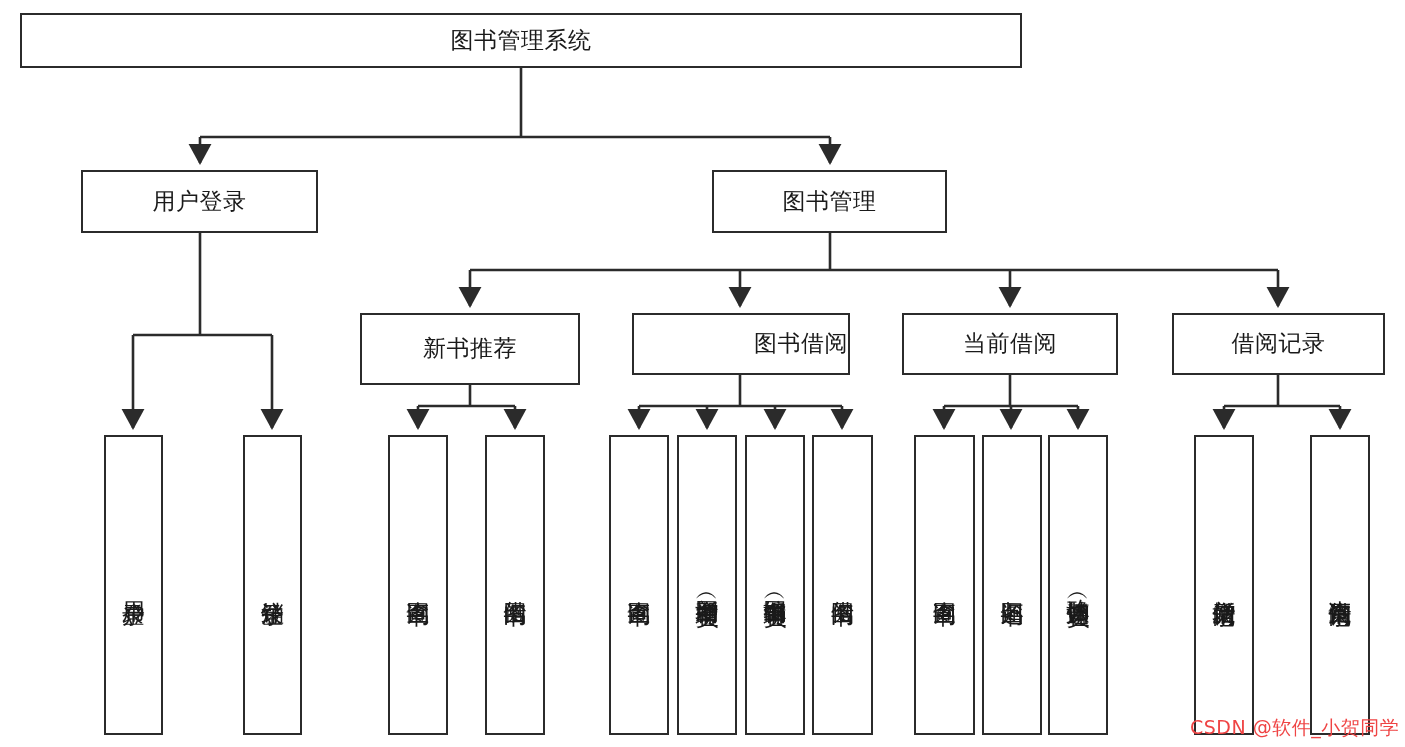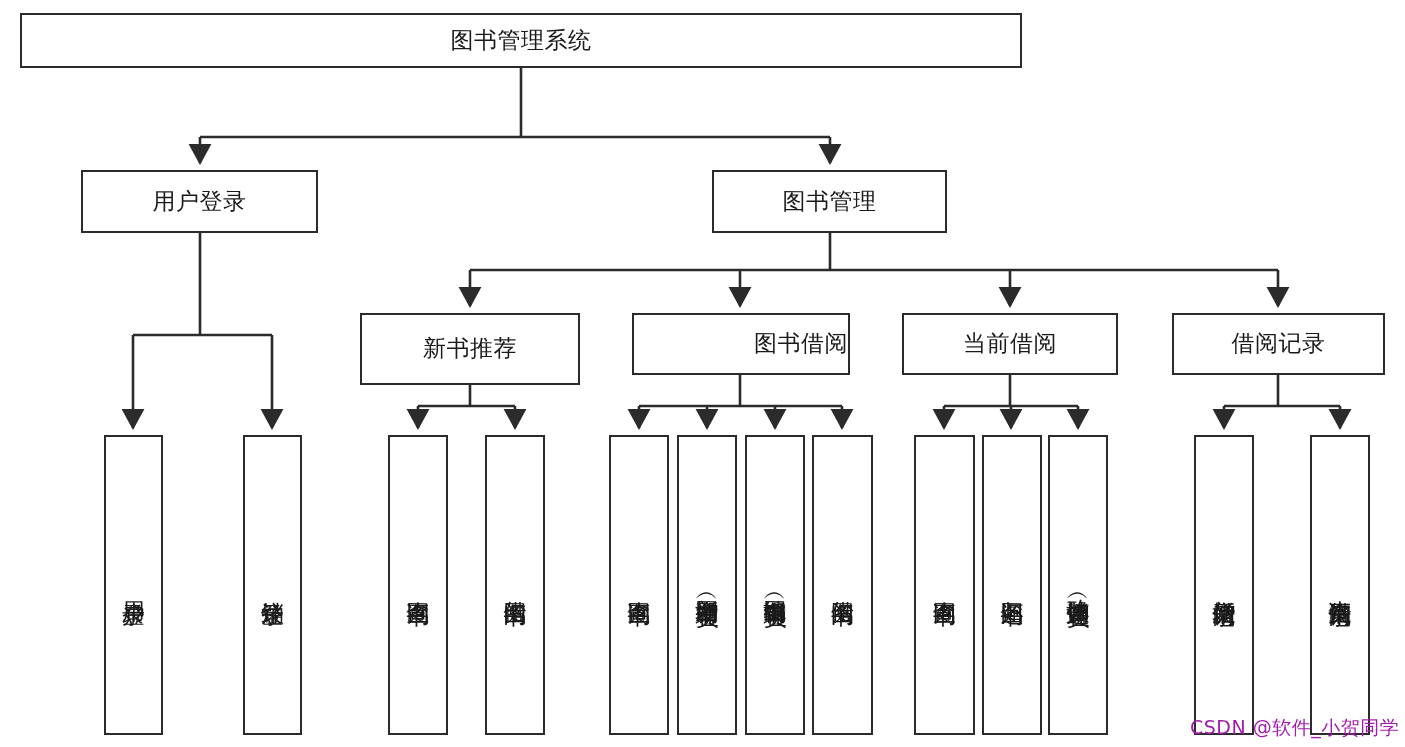--- a/index.html
+++ b/index.html
@@ -53,21 +53,21 @@
   }
   .node.vert .label {
     writing-mode: vertical-rl;
     text-orientation: upright;
     display: block;
     max-height: 100%;
   }
   .watermark {
     position: absolute;
     font-size: 19px;
-    color: #a21caf;
+    color: #ef4444;
     white-space: nowrap;
     letter-spacing: 0.5px;
   }
 </style>
 </head>
 <body>
 
 <div id="canvas">
 
   <svg class="wires" viewBox="0 0 1405 747">

